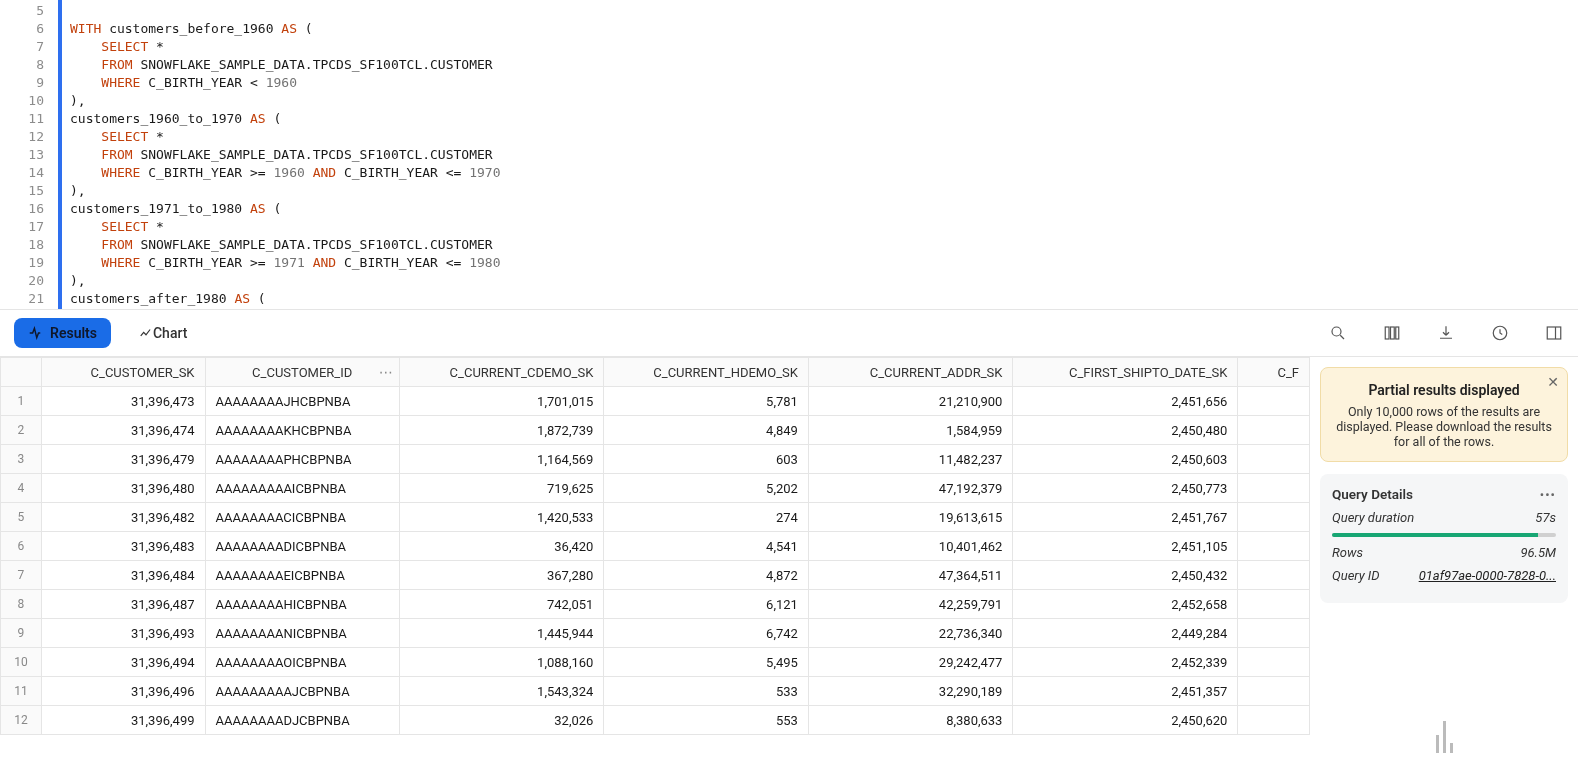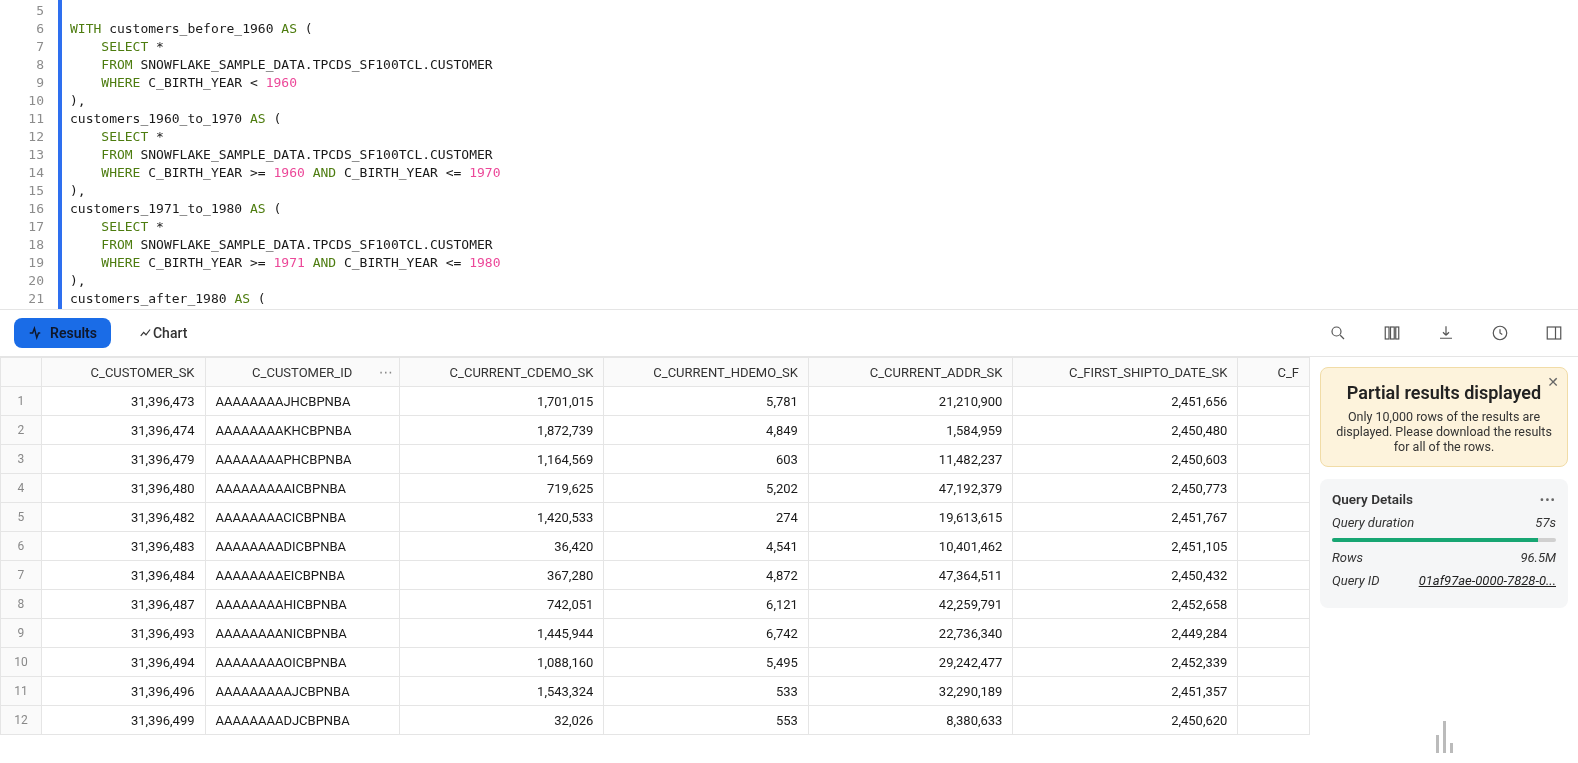--- a/index.html
+++ b/index.html
@@ -5,22 +5,22 @@
 * { box-sizing: border-box; margin: 0; padding: 0; }
 body { font-family: -apple-system, BlinkMacSystemFont, "Segoe UI", Roboto, sans-serif; font-size: 13px; color: #1a1a1a; background: #fff; overflow: hidden; }
 .app { display: flex; flex-direction: column; height: 763px; width: 1578px; }
 
 
 .editor { flex: 0 0 309px; overflow: hidden; background: #fff; display: flex; }
 .gutter { width: 58px; text-align: right; color: #8c8c8c; font-family: "Monaco","Menlo","Consolas",monospace; font-size: 13px; line-height: 18px; padding-top: 2px; user-select: none; }
 .gutter div { padding-right: 14px; }
 .code-border { width: 4px; background: #2e6fef; margin-right: 8px; }
 .code { font-family: "Monaco","Menlo","Consolas",monospace; font-size: 13px; line-height: 18px; padding-top: 2px; white-space: pre; color: #1a1a1a; }
-.kw { color: #4d7c0f; }
-.num { color: #ec4899; text-align: right; }
+.kw { color: #c2410c; }
+.num { color: #737373; text-align: right; }
 
 
 .toolbar { height: 48px; border-top: 1px solid #e5e5e5; border-bottom: 1px solid #e5e5e5; display: flex; align-items: center; padding: 0 14px; gap: 18px; }
 .btn-results { background: #1a6ce7; color: #0f172a; padding: 7px 14px; border-radius: 8px; font-size: 14px; font-weight: 600; display: inline-flex; align-items: center; gap: 8px; cursor: pointer; }
 .btn-chart { color: #333; font-size: 14px; font-weight: 500; display: inline-flex; align-items: center; cursor: pointer; padding: 6px 10px; }
 .toolbar-spacer { flex: 1; }
 .tb-icon { width: 20px; height: 20px; display: inline-flex; align-items: center; justify-content: center; cursor: pointer; color: #555; margin-left: 16px; }
 .tb-icon svg { width: 18px; height: 18px; stroke: currentColor; fill: none; stroke-width: 1.6; }
 
 
@@ -31,21 +31,21 @@
 th { background: #fafafa; font-weight: 400; color: #333; text-align: right; position: relative; }
 th.rownum-h, td.rownum { background: #fafafa; color: #888; text-align: center; width: 40px; font-size: 12px; }
 th.text-col { text-align: center; }
 td.num-cell { text-align: right; }
 td.text-cell { text-align: left; }
 .col-menu { position: absolute; right: 6px; top: 50%; transform: translateY(-50%); color: #888; font-size: 14px; }
 
 
 .side { width: 268px; padding: 10px; display: flex; flex-direction: column; gap: 12px; overflow-y: auto; }
 .alert { background: #fdf3dc; border: 1px solid #f1dca7; border-radius: 8px; padding: 14px 12px 12px; position: relative; font-size: 12.5px; color: #333; text-align: center; }
-.alert-title { font-weight: 600; font-size: 18px; margin-bottom: 6px; color: #222; }
+.alert-title { font-weight: 600; font-size: 14px; margin-bottom: 6px; color: #222; }
 .alert-close { position: absolute; top: 6px; right: 8px; cursor: pointer; color: #666; font-size: 14px; }
 .panel { background: #f5f6f7; border-radius: 8px; padding: 12px; font-size: 13px; color: #333; }
 .panel-head { display: flex; justify-content: space-between; align-items: center; margin-bottom: 0; }
 .panel-title { font-weight: 600; font-size: 13.5px; }
 .dots { cursor: pointer; color: #666; letter-spacing: 1px; }
 .row { display: flex; justify-content: space-between; margin: 8px 0; font-size: 13px; font-style: italic; }
 .bar { height: 4px; background: #d0d0d0; border-radius: 2px; overflow: hidden; margin: 2px 0 6px; }
 .bar-fill { height: 100%; background: #17a673; width: 92%; }
 .qid { text-decoration: underline; cursor: pointer; color: #222; }
 .sparkline { display:flex; align-items:flex-end; gap:4px; justify-content:center; height:40px; margin-top:auto; padding-top:30px;}

